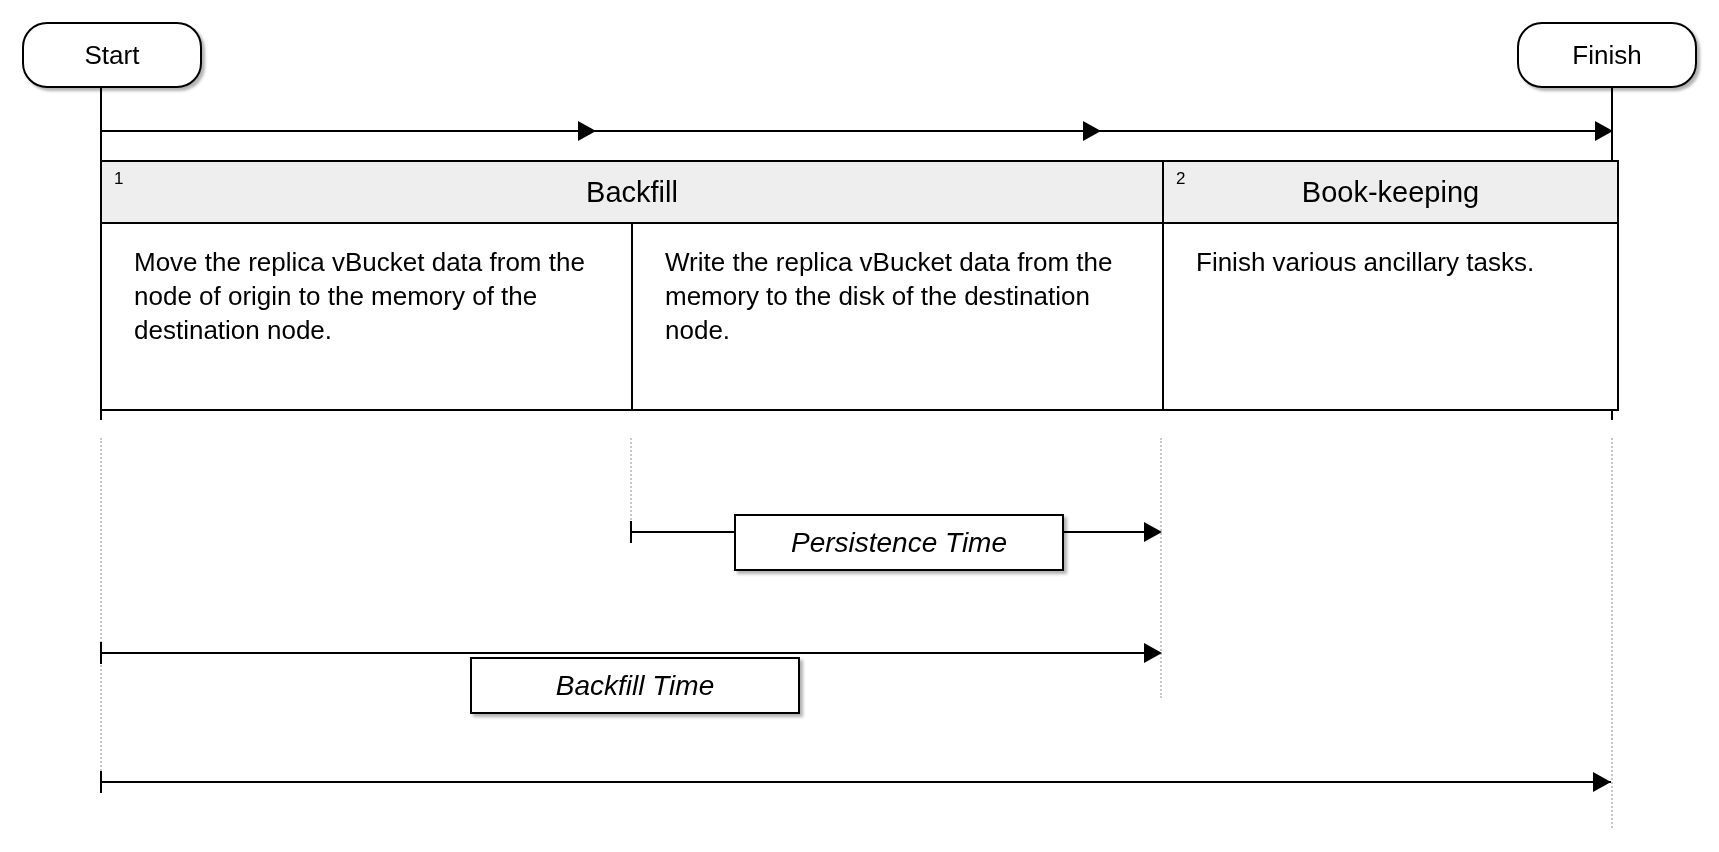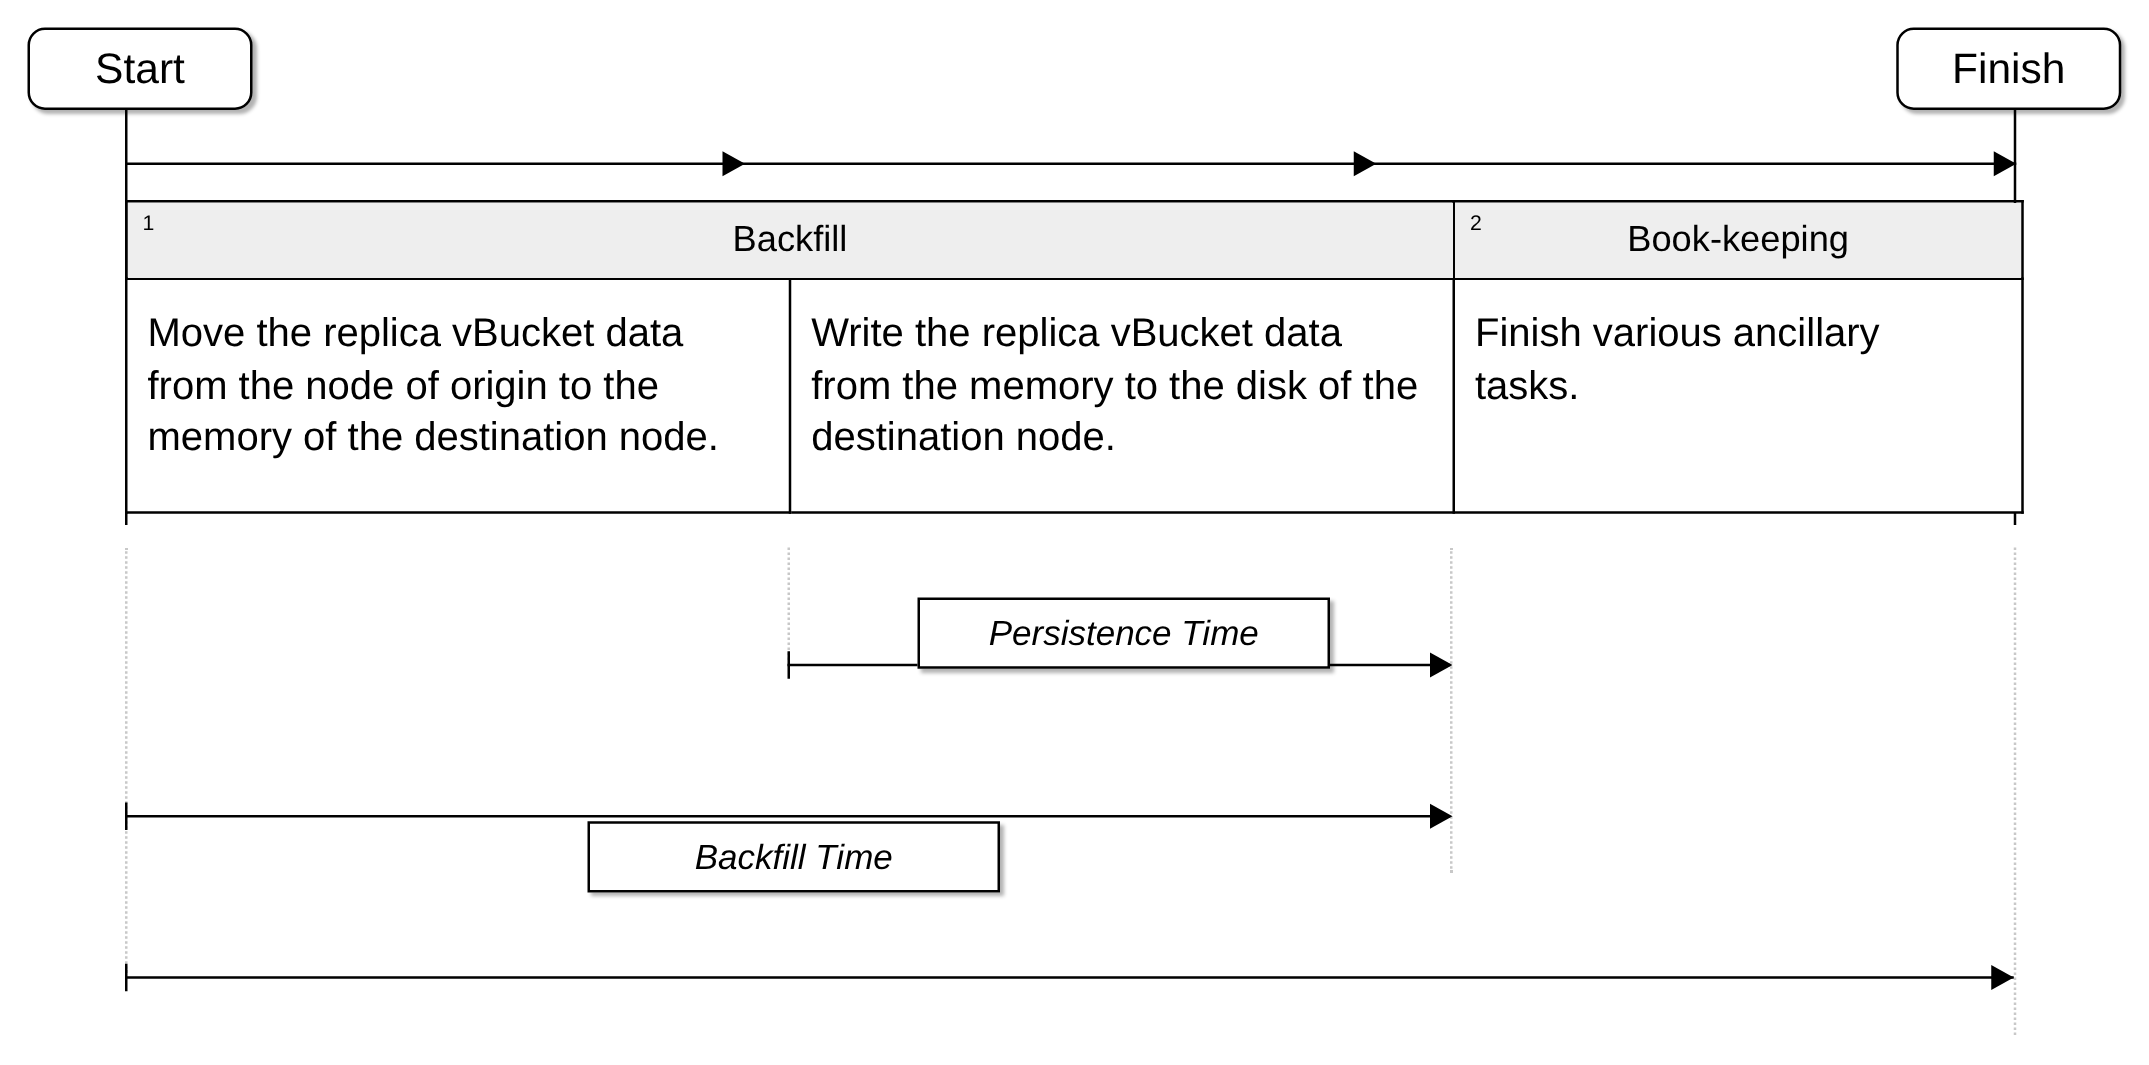--- a/index.html
+++ b/index.html
@@ -18,26 +18,26 @@
     overflow: hidden;
     background: #ffffff;
   }
 
   
   .terminator {
     position: absolute;
     box-sizing: border-box;
     background: #ffffff;
     border: 2px solid #000000;
-    border-radius: 14px;
+    border-radius: 25px;
     box-shadow: 3px 3px 3px rgba(0,0,0,0.30);
     display: flex;
     align-items: center;
     justify-content: center;
-    font-size: 34px;
+    font-size: 26px;
     line-height: 1;
     color: #000000;
     white-space: nowrap;
   }
   #start-box { left: 22px;   top: 22px;  width: 180px; height: 66px; }
   #finish-box{ left: 1517px; top: 22px;  width: 180px; height: 66px; }
 
   
   .vline {
     position: absolute;
@@ -100,22 +100,22 @@
     text-align: center;
     font-size: 29px;
     line-height: 60px;
   }
   .phase-body {
     height: 185px;
     background: #ffffff;
   }
   .phase-body .body-text {
     display: block;
-    padding: 22px 22px 0 16px;
-    font-size: 32px;
+    padding: 22px 22px 0 32px;
+    font-size: 26px;
     line-height: 1.3;
   }
 
   
   .measure-label {
     position: absolute;
     box-sizing: border-box;
     background: #ffffff;
     border: 2px solid #000000;
     box-shadow: 3px 3px 3px rgba(0,0,0,0.30);
@@ -177,21 +177,21 @@
     </table>
 
   <div class="dotted-guide" style="left:100px; top:438px; height:340px;"></div>
   <div class="dotted-guide" style="left:630px; top:438px; height:90px;"></div>
   <div class="dotted-guide" style="left:1160px; top:438px; height:260px;"></div>
   <div class="dotted-guide" style="left:1611px; top:438px; height:390px;"></div>
 
   <div class="tick" style="left:630px; top:521px;"></div>
   <div class="hline" style="left:630px; top:531px; width:530px;"></div>
   <div class="arrowhead" style="left:1144px; top:522px;"></div>
-  <div class="measure-label" style="left:734px; top:478px; width:330px; height:57px;">
+  <div class="measure-label" style="left:734px; top:514px; width:330px; height:57px;">
     <span>Persistence Time</span>
   </div>
 
   <div class="tick" style="left:100px; top:642px;"></div>
   <div class="hline" style="left:100px; top:652px; width:1060px;"></div>
   <div class="arrowhead" style="left:1144px; top:643px;"></div>
   <div class="measure-label" style="left:470px; top:657px; width:330px; height:57px;">
     <span>Backfill Time</span>
   </div>
 

